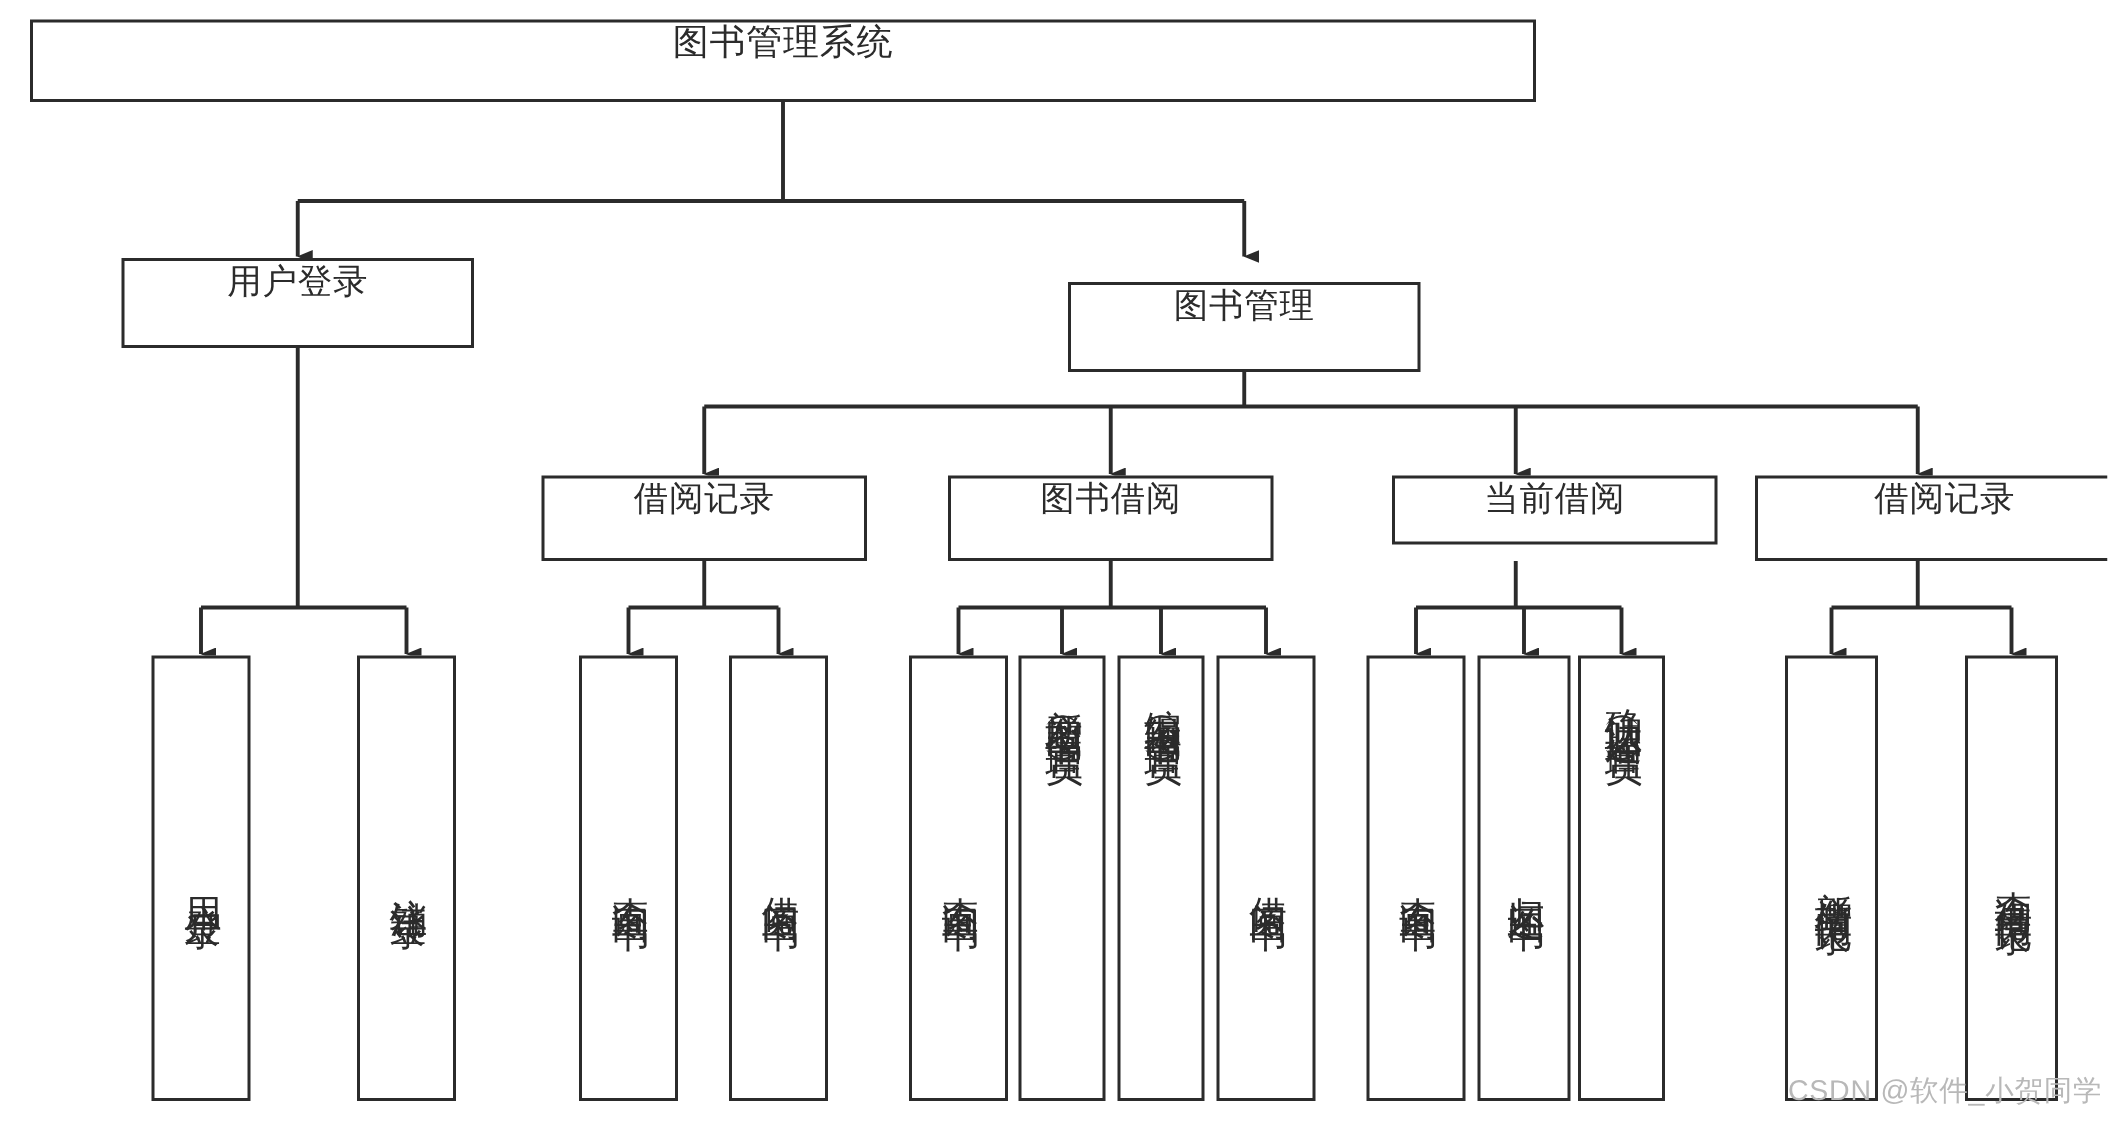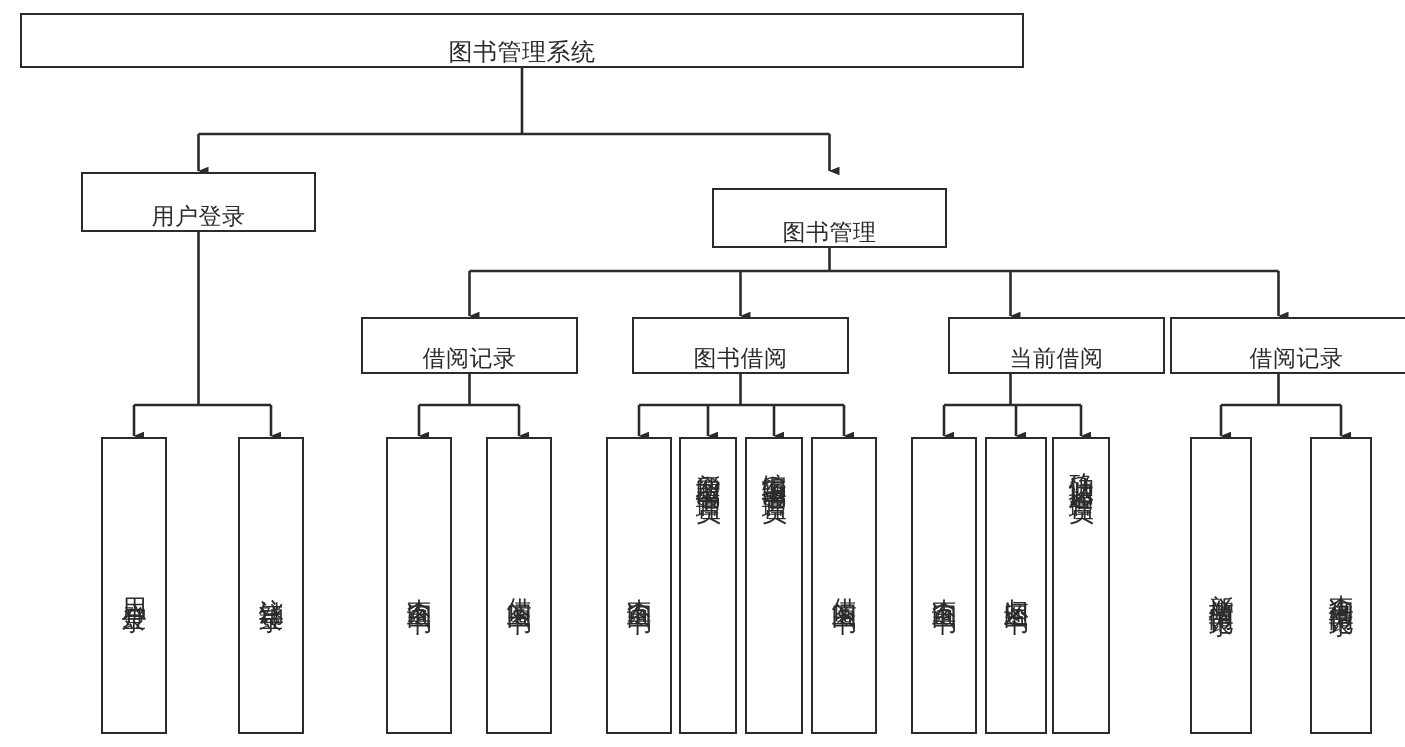--- a/index.html
+++ b/index.html
@@ -25,21 +25,21 @@
     width: 1405px;
     height: 747px;
     pointer-events: none;
   }
   .node {
     position: absolute;
     box-sizing: border-box;
     border: 2px solid #2b2b2b;
     background: #ffffff;
     display: flex;
-    align-items: flex-end;
+    align-items: flex-start;
     justify-content: center;
     color: #2b2b2b;
   }
   .node .node-label {
     display: block;
     line-height: 1.18;
     letter-spacing: 0.5px;
     text-align: center;
     white-space: pre-wrap;
   }
@@ -133,21 +133,21 @@
       </div>
       <div class="node horizontal" style="left: 712px; top: 172px; width: 235px; height: 60px; margin-top: 16px;">
         <span class="node-label">图书管理</span>
       </div>
       <div class="node horizontal" style="left: 361px; top: 317px; width: 217px; height: 57px;">
         <span class="node-label">借阅记录</span>
       </div>
       <div class="node horizontal" style="left: 632px; top: 317px; width: 217px; height: 57px;">
         <span class="node-label">图书借阅</span>
       </div>
-      <div class="node horizontal" style="left: 948px; top: 317px; width: 217px; height: 57px;">
+      <div class="node horizontal" style="left: 928px; top: 317px; width: 217px; height: 46px;">
         <span class="node-label">当前借阅</span>
       </div>
       <div class="node horizontal" style="left: 1170px; top: 317px; width: 253px; height: 57px;">
         <span class="node-label">借阅记录</span>
       </div>
       <div class="node vertical center-text" style="left: 101px; top: 437px; width: 66px; height: 297px;">
         <span class="node-label">用户登录</span>
       </div>
       <div class="node vertical center-text" style="left: 238px; top: 437px; width: 66px; height: 297px;">
         <span class="node-label">注销登录</span>
@@ -180,13 +180,14 @@
         <span class="node-label">确认归还（管理员）</span>
       </div>
       <div class="node vertical center-text" style="left: 1190px; top: 437px; width: 62px; height: 297px;">
         <span class="node-label">新增借阅记录</span>
       </div>
       <div class="node vertical center-text" style="left: 1310px; top: 437px; width: 62px; height: 297px;">
         <span class="node-label">查询借阅记录</span>
       </div>
     </div>
 
+  <div class="watermark" style="left:1192px; top:714px;">CSDN @软件_小贺同学</div>
 </div>
 
 </body></html>

